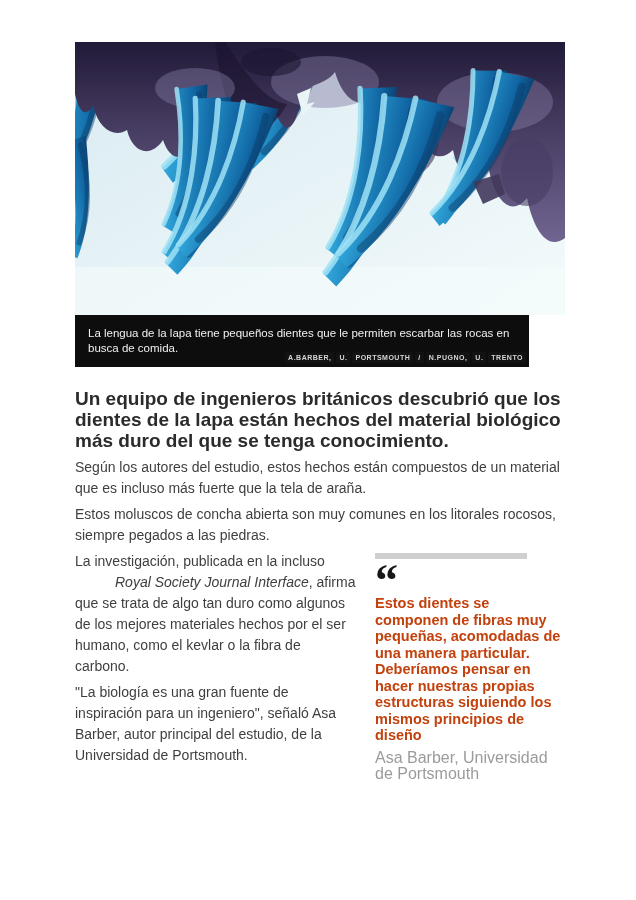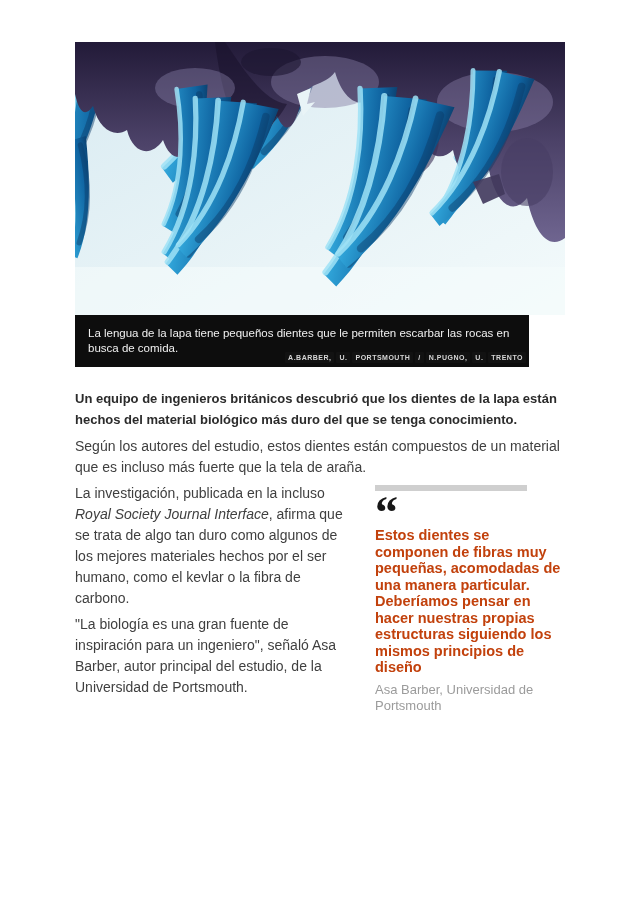--- a/index.html
+++ b/index.html
@@ -26,40 +26,40 @@
   .caption-bar {
     background: #0d0d0d; color: #f0f0f0;
     font-size: 11.5px; line-height: 15px;
     padding: 11px 2px 11px 13px;
   }
 
   
   article { margin-top: 21px; color: #3f3f3f; }
   article p { margin: 0 0 5px 0; }
   p.intro {
-    font-size: 13px; line-height: 21px; font-weight: bold;
+    font-size: 19px; line-height: 21px; font-weight: bold;
     color: #2b2b2b; margin-bottom: 6px;
   }
   p.body { font-size: 14px; line-height: 21px; }
-  p.body .it { font-style: italic; }
+  p.body .it { font-style: italic; margin-left: 40px; }
   article::after { content: ""; display: block; clear: both; }
 
   
   .pullquote { float: right; width: 190px; margin: 2px 0 6px 16px; }
   .pq-bar { height: 6px; width: 152px; background: #cfcfcf; margin-bottom: 8px; }
   .pq-mark {
     font-family: "Liberation Serif", serif; font-weight: bold;
     font-size: 46px; line-height: 28px; color: #171717;
     letter-spacing: -2px; height: 28px; overflow: visible;
   }
   .pq-text {
     font-size: 14.5px; font-weight: bold; line-height: 16.5px;
     color: #c2410c; margin-top: 0;
   }
-  .pq-attr { font-size: 13px; line-height: 16px; color: #9b9b9b; margin-top: 6px; }
+  .pq-attr { font-size: 16px; line-height: 16px; color: #9b9b9b; margin-top: 6px; }
 </style>
 </head>
 <body>
 
 <div class="content">
 
   <figure class="hero" style="margin:0">
     <svg width="490" height="273" viewBox="0 0 490 273" role="img">
       <defs>
         <linearGradient id="bgG" x1="0" y1="0" x2="1" y2="1">
@@ -143,21 +143,22 @@
       <span class="chip">U.</span>
       <span class="chip">TRENTO</span>
     </div>
 
     <figcaption class="caption-bar">La lengua de la lapa tiene pequeños dientes que le permiten escarbar las rocas en busca de comida.</figcaption>
   </figure>
 
   <article>
     <p class="intro">Un equipo de ingenieros británicos descubrió que los dientes de la lapa están hechos del material biológico más duro del que se tenga conocimiento.</p>
 
-    <p class="body">Según los autores del estudio, estos dientes están compuestos de un material que es incluso más fuerte que la tela de araña.</p>
+    <p class="body">Según los autores del estudio, estos hechos están compuestos de un material que es incluso más fuerte que la tela de araña.</p>
+    <p class="body">Estos moluscos de concha abierta son muy comunes en los litorales rocosos, siempre pegados a las piedras.</p>
 
     <aside class="pullquote">
       <div class="pq-bar"></div>
       <div class="pq-mark">“</div>
       <div class="pq-text">Estos dientes se componen de fibras muy pequeñas, acomodadas de una manera particular. Deberíamos pensar en hacer nuestras propias estructuras siguiendo los mismos principios de diseño</div>
       <div class="pq-attr">Asa Barber, Universidad de Portsmouth</div>
     </aside>
 
 
     <p class="body"><span>La investigación, publicada en la incluso </span><span class="it">Royal Society Journal Interface</span><span>, afirma que se trata de algo tan duro como algunos de los mejores materiales hechos por el ser humano, como el kevlar o la fibra de carbono.</span></p>

